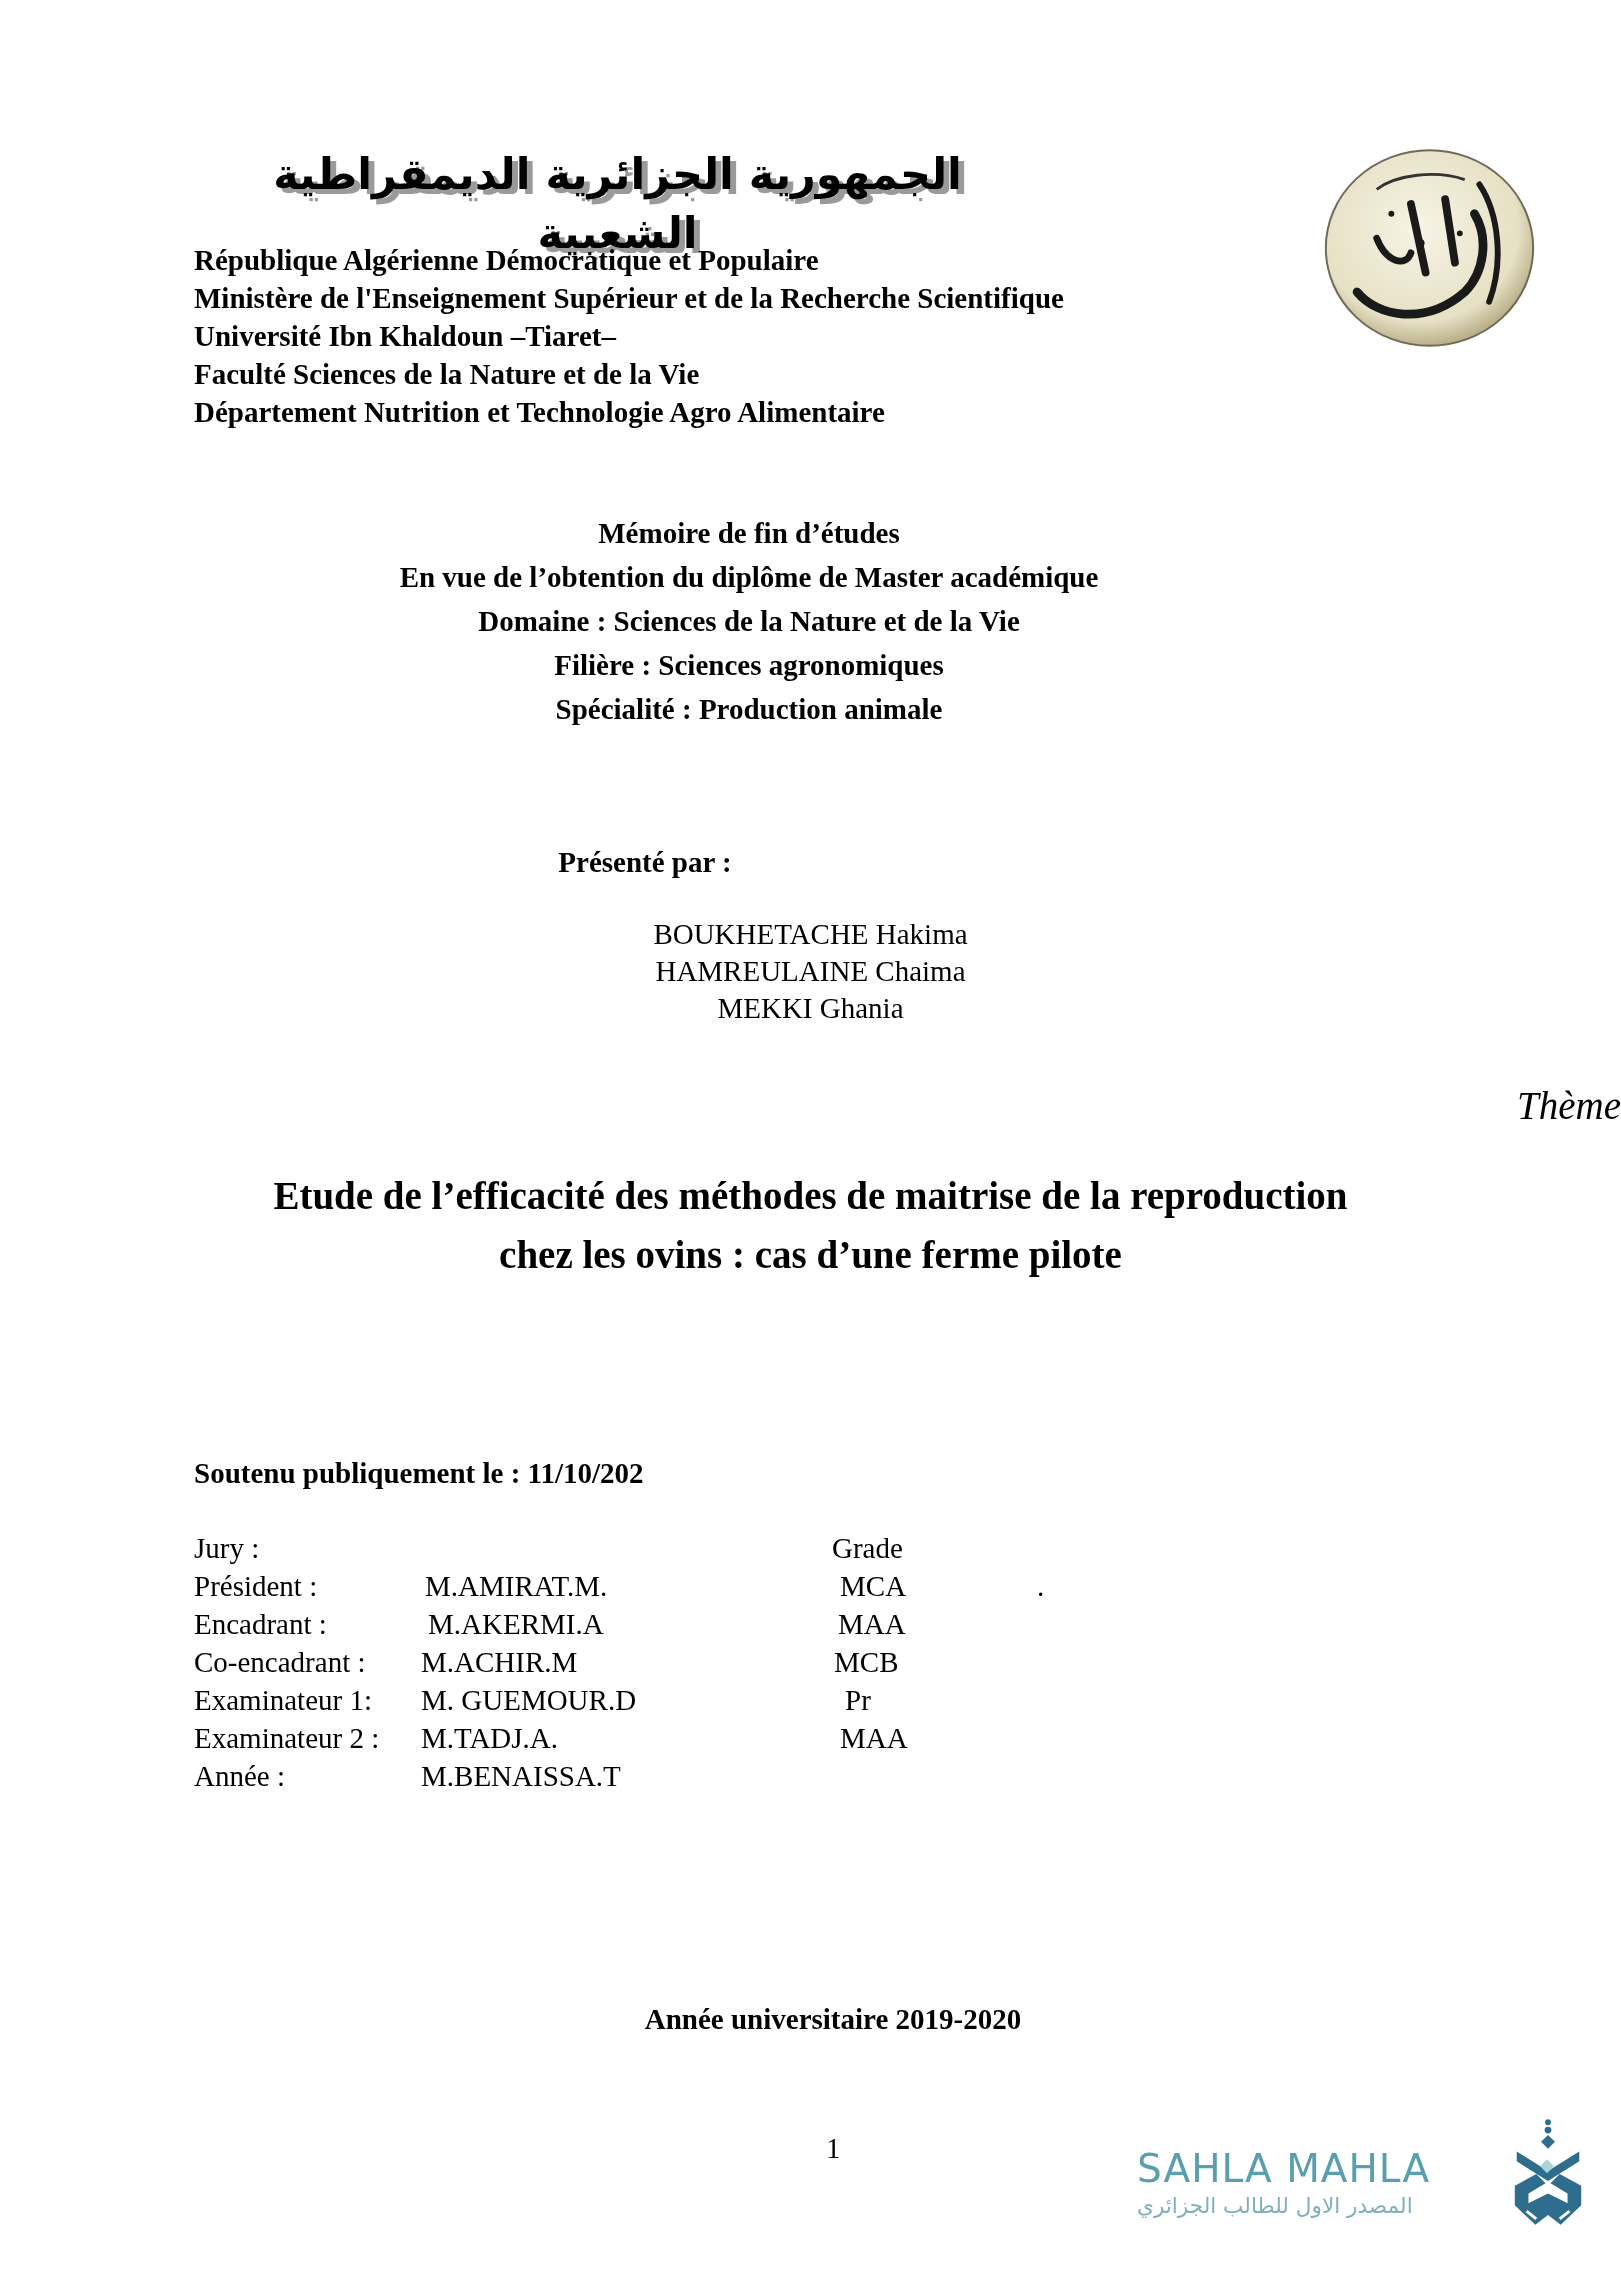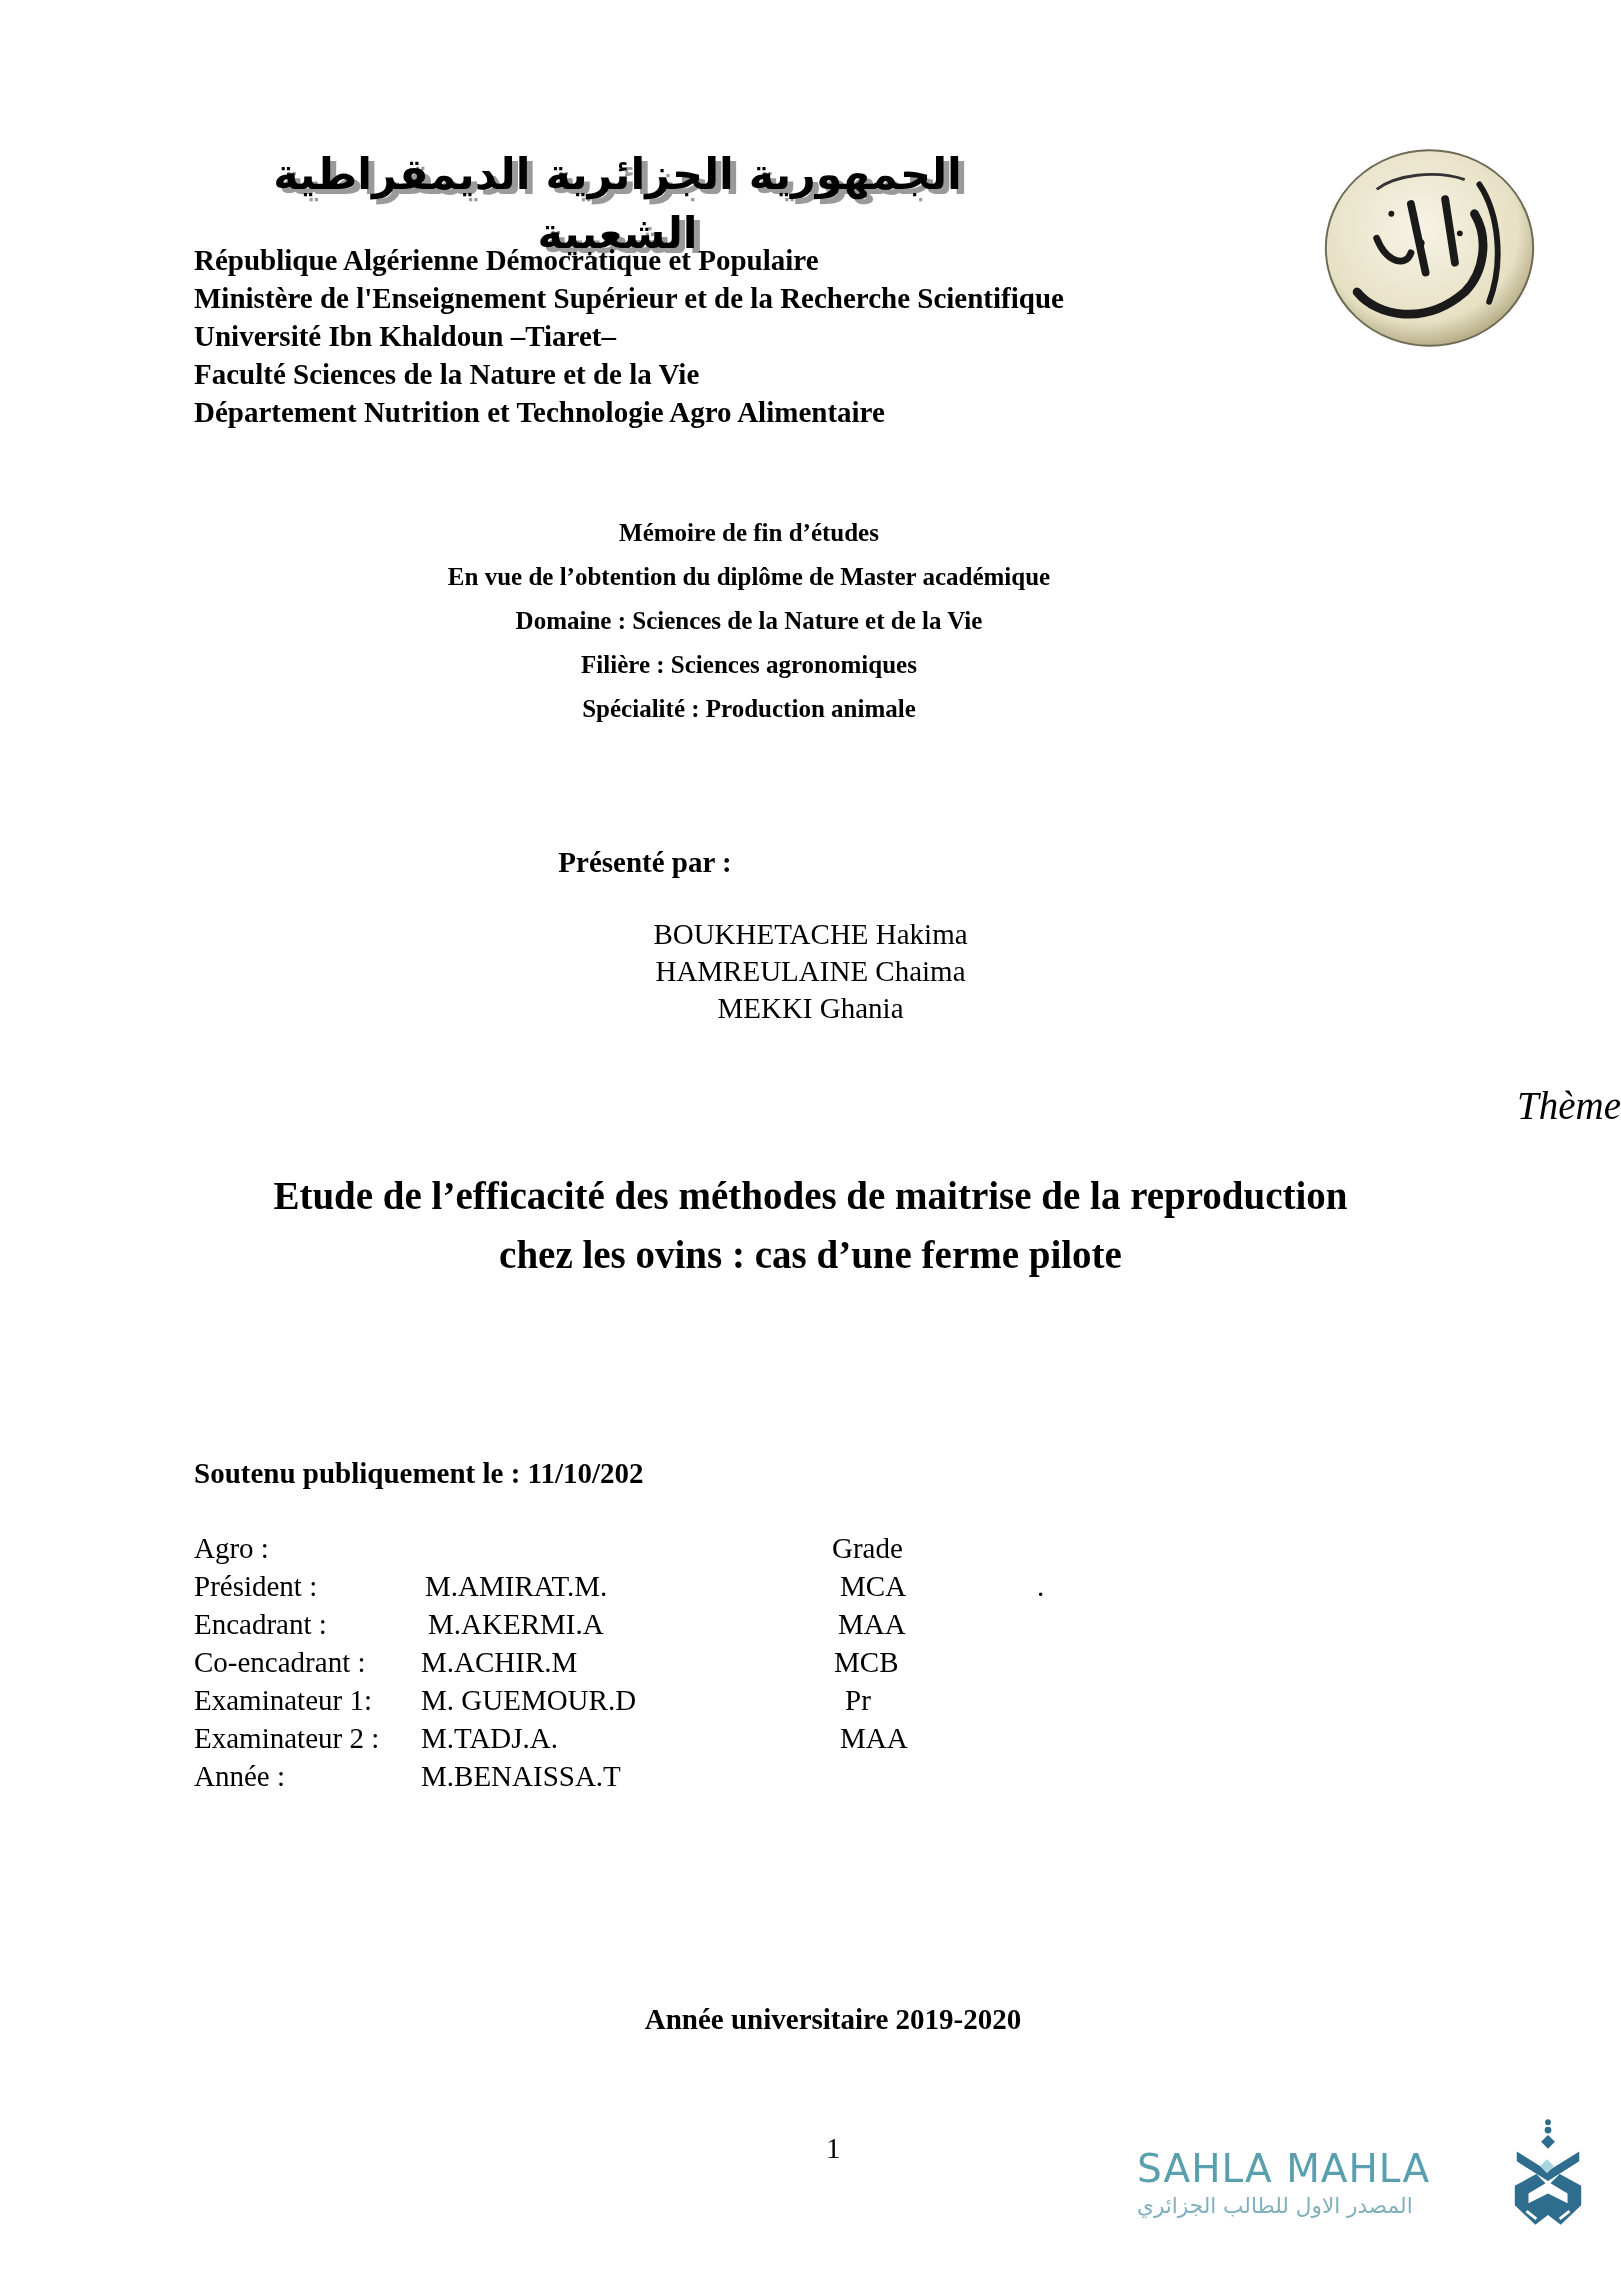--- a/index.html
+++ b/index.html
@@ -16,21 +16,21 @@
     }
     .seal {
       left: 1318px; top: 145px; width: 223px; height: 206px;
     }
     .inst {
       left: 194px; top: 241px; font-weight: bold; font-size: 29px; line-height: 38px;
     }
     .inst div { white-space: nowrap; }
     .memoire {
       left: 0; width: 1498px; top: 511px; text-align: center;
-      font-weight: bold; font-size: 25px; line-height: 44px;
+      font-weight: bold; font-size: 29px; line-height: 44px;
     }
     .presente {
       left: 0; width: 1290px; top: 846px; text-align: center; font-weight: bold; font-size: 29px;
     }
     .authors {
       left: 0; width: 1621px; top: 916px; text-align: center; font-size: 29px; line-height: 37px;
     }
     .theme-label {
       left: 0; width: 1621px; top: 1083px; text-align: right; font-style: italic; font-size: 39px;
     }
@@ -113,21 +113,21 @@
 <div class="abs theme-label">Thème</div>
 <div class="abs theme-title">
   <div>Etude de l’efficacité des méthodes de maitrise de la reproduction</div>
   <div>chez les ovins : cas d’une ferme pilote</div>
 </div>
 
 <div class="abs soutenu">Soutenu publiquement le : 11/10/202</div>
 
 <div class="abs jury">
   <div class="jury-row">
-    <span style="left:0">Agro :</span>
+    <span style="left:0">Jury :</span>
     <span style="left:638px">Grade</span>
   </div>
   <div class="jury-row">
     <span style="left:0">Président :</span>
     <span style="left:231px">M.AMIRAT.M.</span>
     <span style="left:646px">MCA</span>
     <span style="left:843px">.</span>
   </div>
   <div class="jury-row">
     <span style="left:0">Encadrant :</span>

